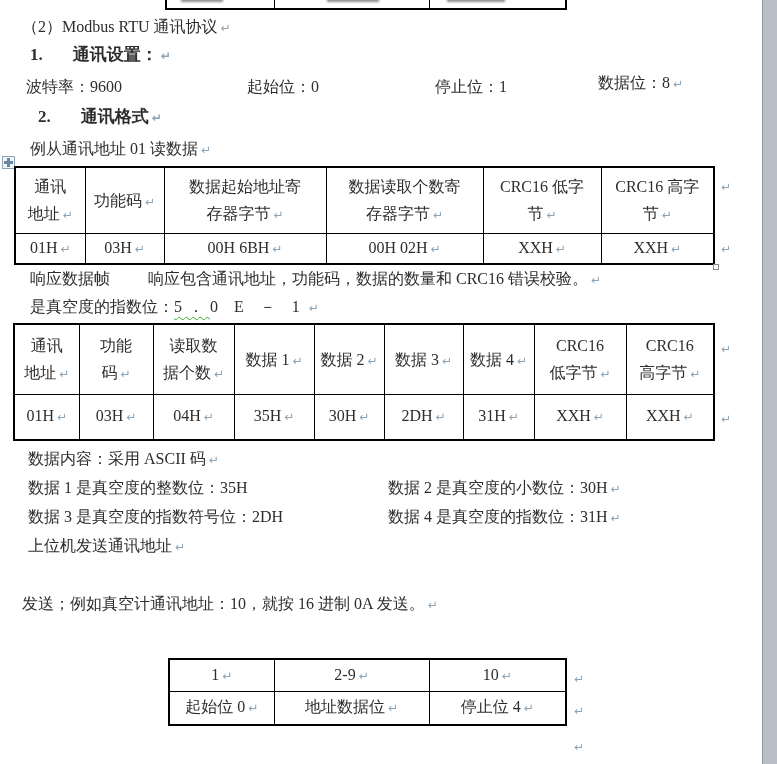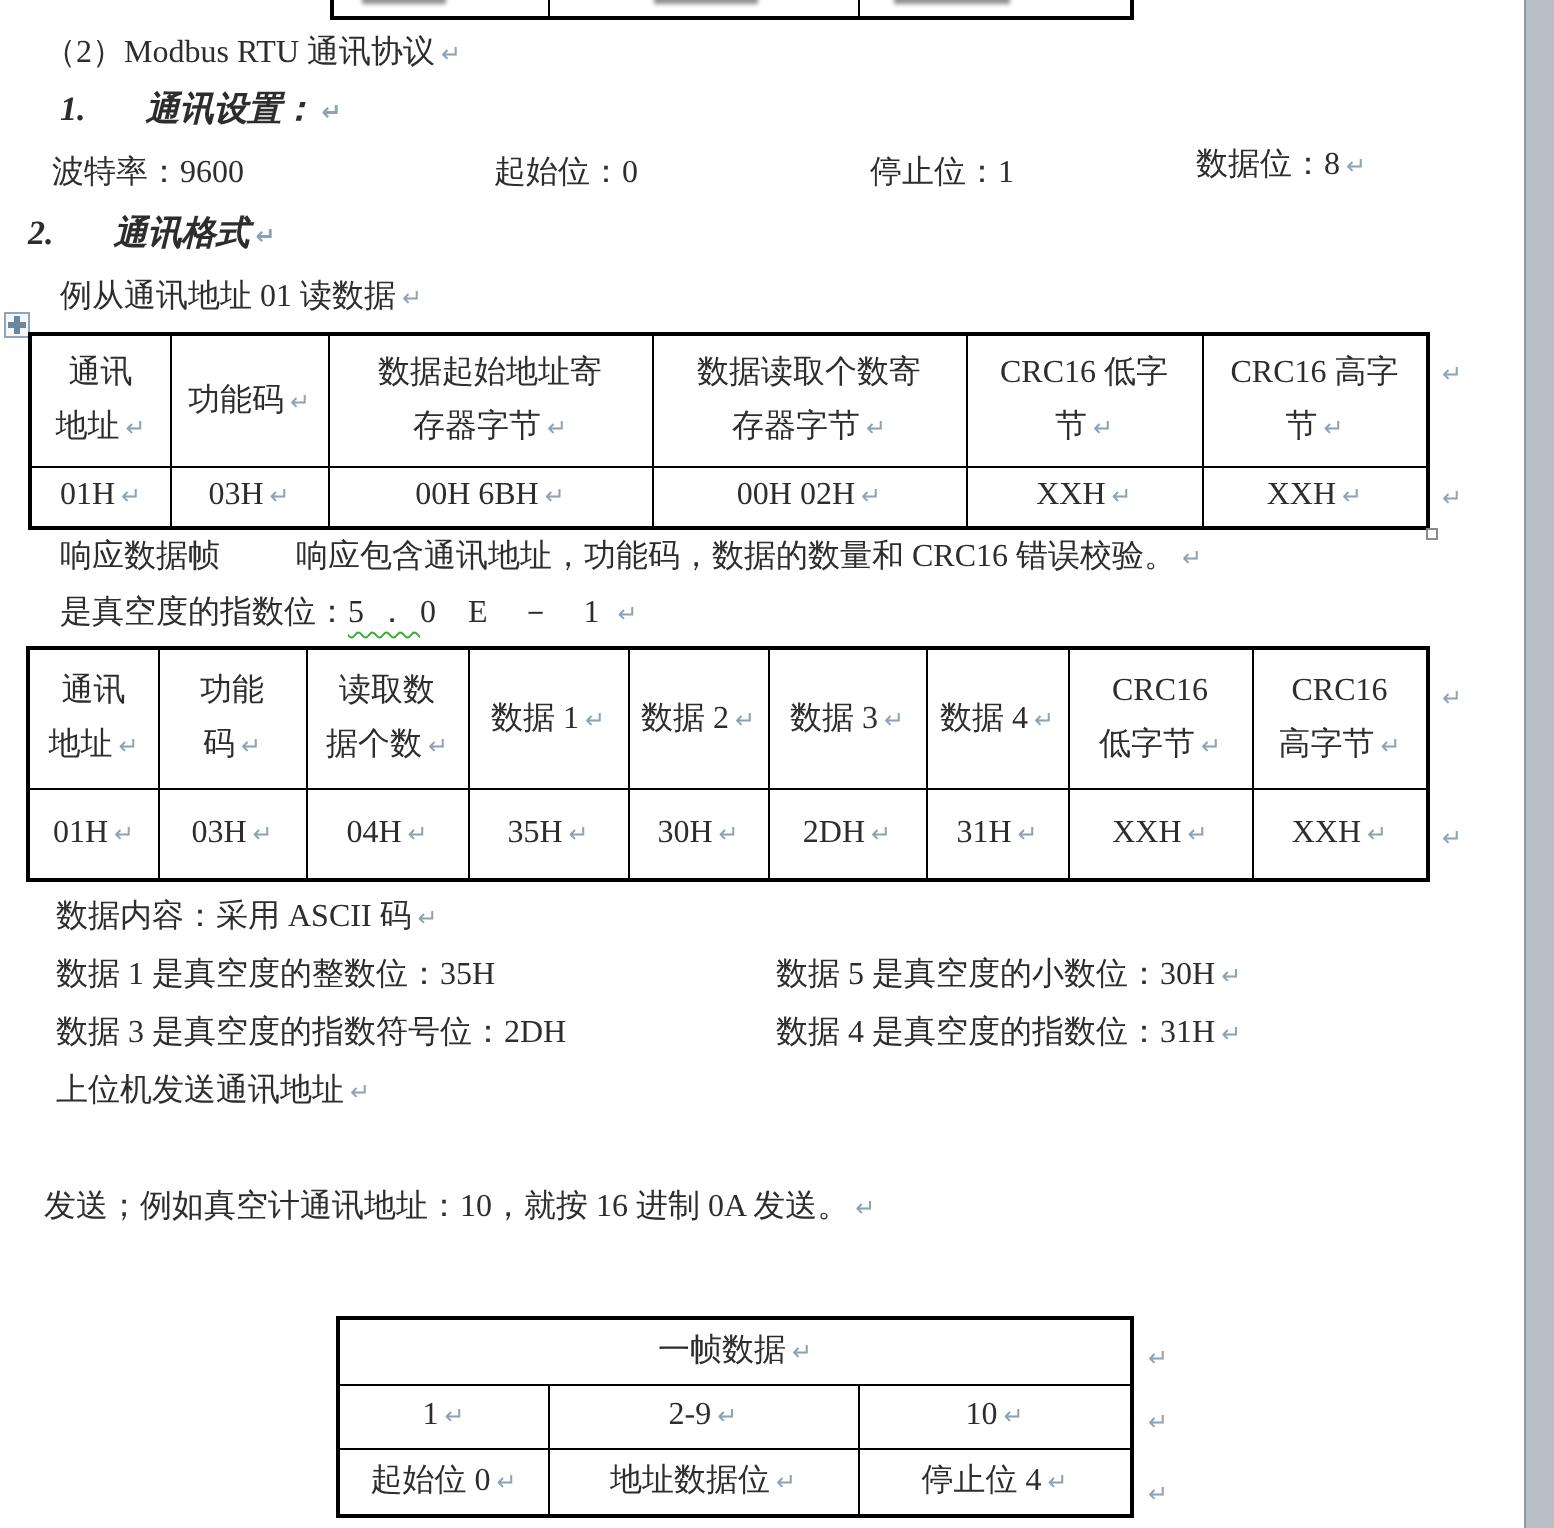--- a/index.html
+++ b/index.html
@@ -1,19 +1,19 @@
 <!DOCTYPE html>
 <html><head>
 <meta charset="utf-8">
 <style>
   html,body{margin:0;padding:0;}
   .screen{position:relative;width:777px;height:764px;background:#ffffff;overflow:hidden;
           font-family:"Liberation Serif","DejaVu Serif",serif;color:#2d2d2d;font-size:16px;}
   .abs{position:absolute;white-space:nowrap;line-height:22px;}
-  .bold{font-weight:bold;font-size:17px;font-style:italic;}
+  .bold{font-weight:bold;font-size:17px;}
   
   .pm{color:#8ca3b5;font-size:12px;margin-left:3px;font-family:"DejaVu Sans",sans-serif;}
   
   .sq{text-decoration-line:underline;text-decoration-style:wavy;text-decoration-color:#2eae2e;
       text-decoration-thickness:1px;text-underline-offset:4px;}
   
   table{border-collapse:collapse;table-layout:fixed;}
   .doc-table{border:2px solid #000;}
   .doc-table td,.doc-table th{border:1px solid #000;text-align:center;vertical-align:middle;
       font-weight:normal;padding:2px 2px;font-size:16px;}
@@ -63,21 +63,21 @@
     <span>1.</span><span class="num-gap"></span><span>通讯设置：</span><span class="pm">↵</span>
   </div>
 
   <div>
     <span class="abs" style="left:26px;top:76px"><span>波特率：</span><span>9600</span></span>
     <span class="abs" style="left:247px;top:76px"><span>起始位：</span><span>0</span></span>
     <span class="abs" style="left:435px;top:76px"><span>停止位：</span><span>1</span></span>
     <span class="abs" style="left:598px;top:72px"><span>数据位：</span><span>8</span><span class="pm">↵</span></span>
   </div>
 
-  <div class="abs bold" style="left:14px;top:106px">
+  <div class="abs bold" style="left:38px;top:106px">
     <span>2.</span><span class="num-gap"></span><span>通讯格式</span><span class="pm">↵</span>
   </div>
 
   <div class="abs" style="left:30px;top:138px">
     <span>例从通讯地址 01 读数据</span><span class="pm">↵</span>
   </div>
 
   <div class="handle"></div>
 
   <table class="doc-table abs" style="left:14px;top:166px;width:699px">
@@ -169,21 +169,21 @@
     </table>
   <span class="abs pm" style="left:718px;top:338px">↵</span>
   <span class="abs pm" style="left:718px;top:408px">↵</span>
 
   <div class="abs" style="left:28px;top:448px">
     <span>数据内容：采用 ASCII 码</span><span class="pm">↵</span>
   </div>
 
   <div>
     <span class="abs" style="left:28px;top:477px">数据 1 是真空度的整数位：35H</span>
-    <span class="abs" style="left:388px;top:477px"><span>数据 5 是真空度的小数位：30H</span><span class="pm">↵</span></span>
+    <span class="abs" style="left:388px;top:477px"><span>数据 2 是真空度的小数位：30H</span><span class="pm">↵</span></span>
   </div>
 
   <div>
     <span class="abs" style="left:28px;top:506px">数据 3 是真空度的指数符号位：2DH</span>
     <span class="abs" style="left:388px;top:506px"><span>数据 4 是真空度的指数位：31H</span><span class="pm">↵</span></span>
   </div>
 
   <div class="abs" style="left:28px;top:535px">
     <span>上位机发送通讯地址</span><span class="pm">↵</span>
   </div>
@@ -194,23 +194,20 @@
   </div>
 
 
   <table class="doc-table abs" style="left:168px;top:658px;width:397px">
     <colgroup>
         <col style="width:105px">
         <col style="width:155px">
         <col style="width:137px">
       </colgroup>
     <tbody>
-        <tr style="height:33px">
-      <td colspan="3"><span class="cellv">一帧数据</span><span class="pm">↵</span></td>
-    </tr>
     <tr style="height:32px">
       <td><span class="cellv">1</span><span class="pm">↵</span></td>
       <td><span class="cellv">2-9</span><span class="pm">↵</span></td>
       <td><span class="cellv">10</span><span class="pm">↵</span></td>
     </tr>
     <tr style="height:34px">
       <td><span class="cellv">起始位 0</span><span class="pm">↵</span></td>
       <td><span class="cellv">地址数据位</span><span class="pm">↵</span></td>
       <td><span class="cellv">停止位 4</span><span class="pm">↵</span></td>
     </tr>

